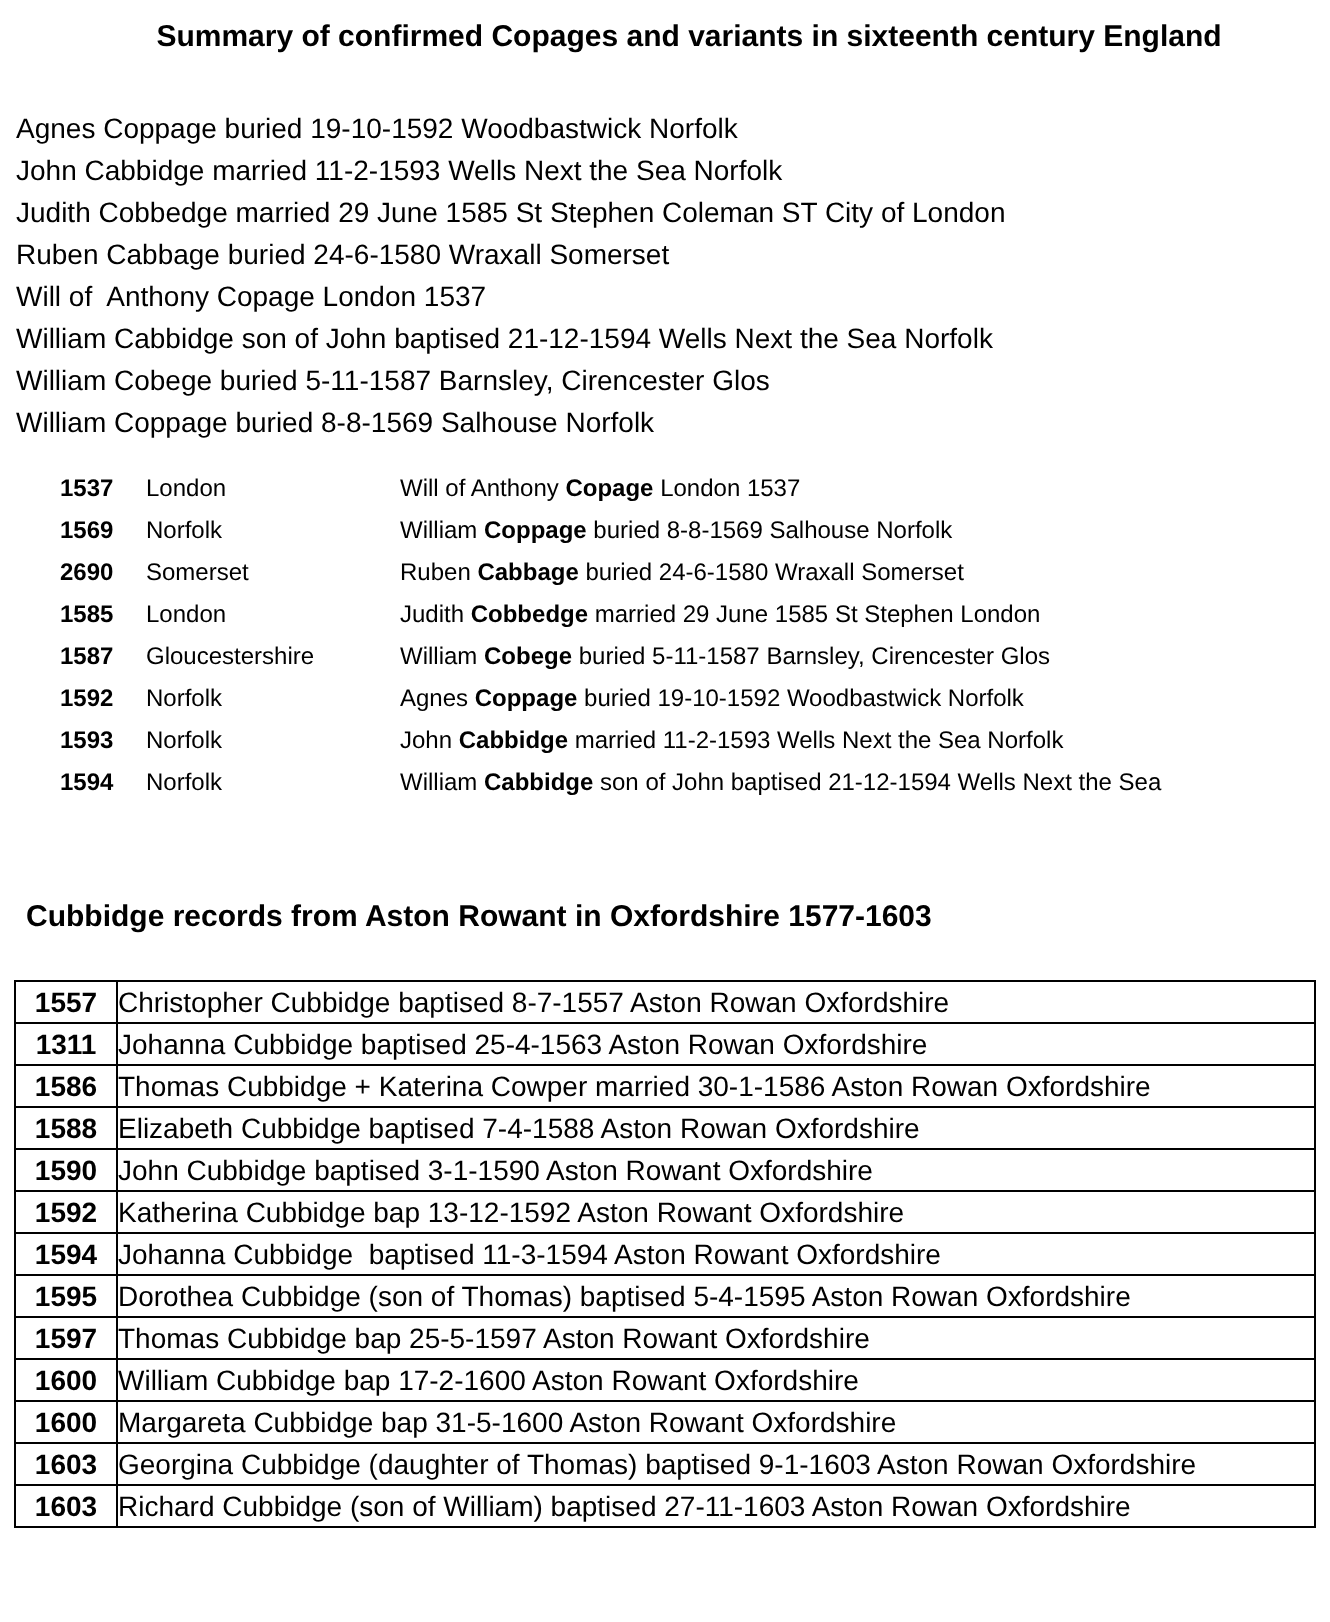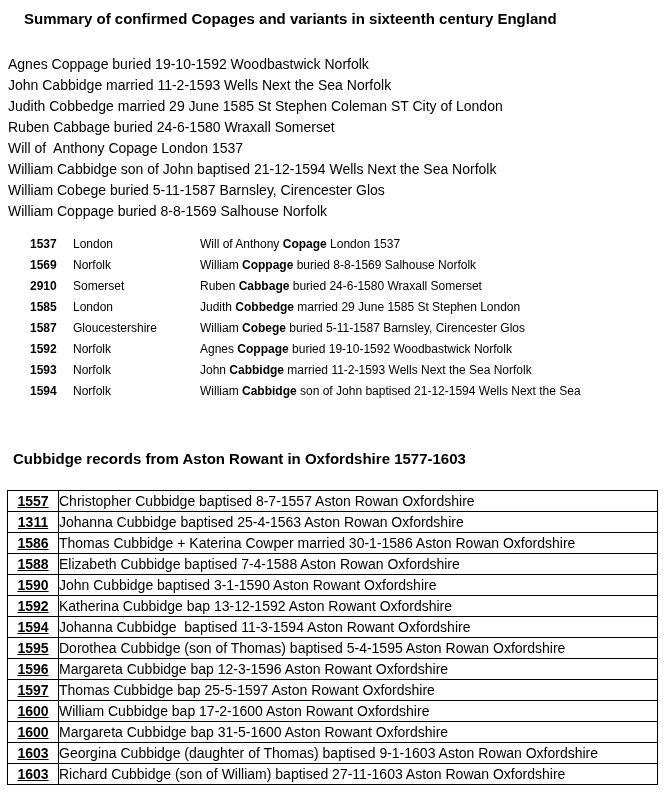--- a/index.html
+++ b/index.html
@@ -14,20 +14,21 @@
     font-family: "Liberation Sans", sans-serif;
     color: #000000;
     position: relative;
   }
   .doc-title {
     font-size: 15px;
     font-weight: bold;
     padding: 10px 0 0 24px;
     line-height: 18px;
     white-space: pre;
+    text-align: center;
   }
   .summary-list {
     margin: 26px 0 0 8px;
     font-size: 14px;
     line-height: 21px;
   }
   .summary-list .doc-line {
     white-space: pre;
   }
   .mid-table {
@@ -75,21 +76,20 @@
     height: 20px;
     line-height: 20px;
     padding: 0;
     overflow: hidden;
     white-space: pre;
   }
   td.year-cell {
     width: 50px;
     text-align: center;
     font-weight: bold;
-    text-decoration: underline;
   }
   td.record-cell {
     padding-left: 9px;
   }
 </style>
 </head>
 <body>
 
 <div class="doc-title">Summary of confirmed Copages and variants in sixteenth century England</div>
 
@@ -109,21 +109,21 @@
     <span class="mid-year">1537</span>
     <span class="mid-county">London</span>
     <span class="mid-desc"><span>Will of Anthony </span><span class="surname">Copage</span><span> London 1537</span></span>
   </div>
   <div class="mid-row">
     <span class="mid-year">1569</span>
     <span class="mid-county">Norfolk</span>
     <span class="mid-desc"><span>William </span><span class="surname">Coppage</span><span> buried 8-8-1569 Salhouse Norfolk</span></span>
   </div>
   <div class="mid-row">
-    <span class="mid-year">2910</span>
+    <span class="mid-year">2690</span>
     <span class="mid-county">Somerset</span>
     <span class="mid-desc"><span>Ruben </span><span class="surname">Cabbage</span><span> buried 24-6-1580 Wraxall Somerset</span></span>
   </div>
   <div class="mid-row">
     <span class="mid-year">1585</span>
     <span class="mid-county">London</span>
     <span class="mid-desc"><span>Judith </span><span class="surname">Cobbedge</span><span> married 29 June 1585 St Stephen London</span></span>
   </div>
   <div class="mid-row">
     <span class="mid-year">1587</span>
@@ -177,24 +177,20 @@
     </tr>
     <tr>
       <td class="year-cell">1594</td>
       <td class="record-cell">Johanna Cubbidge  baptised 11-3-1594 Aston Rowant Oxfordshire</td>
     </tr>
     <tr>
       <td class="year-cell">1595</td>
       <td class="record-cell">Dorothea Cubbidge (son of Thomas) baptised 5-4-1595 Aston Rowan Oxfordshire</td>
     </tr>
     <tr>
-      <td class="year-cell">1596</td>
-      <td class="record-cell">Margareta Cubbidge bap 12-3-1596 Aston Rowant Oxfordshire</td>
-    </tr>
-    <tr>
       <td class="year-cell">1597</td>
       <td class="record-cell">Thomas Cubbidge bap 25-5-1597 Aston Rowant Oxfordshire</td>
     </tr>
     <tr>
       <td class="year-cell">1600</td>
       <td class="record-cell">William Cubbidge bap 17-2-1600 Aston Rowant Oxfordshire</td>
     </tr>
     <tr>
       <td class="year-cell">1600</td>
       <td class="record-cell">Margareta Cubbidge bap 31-5-1600 Aston Rowant Oxfordshire</td>

